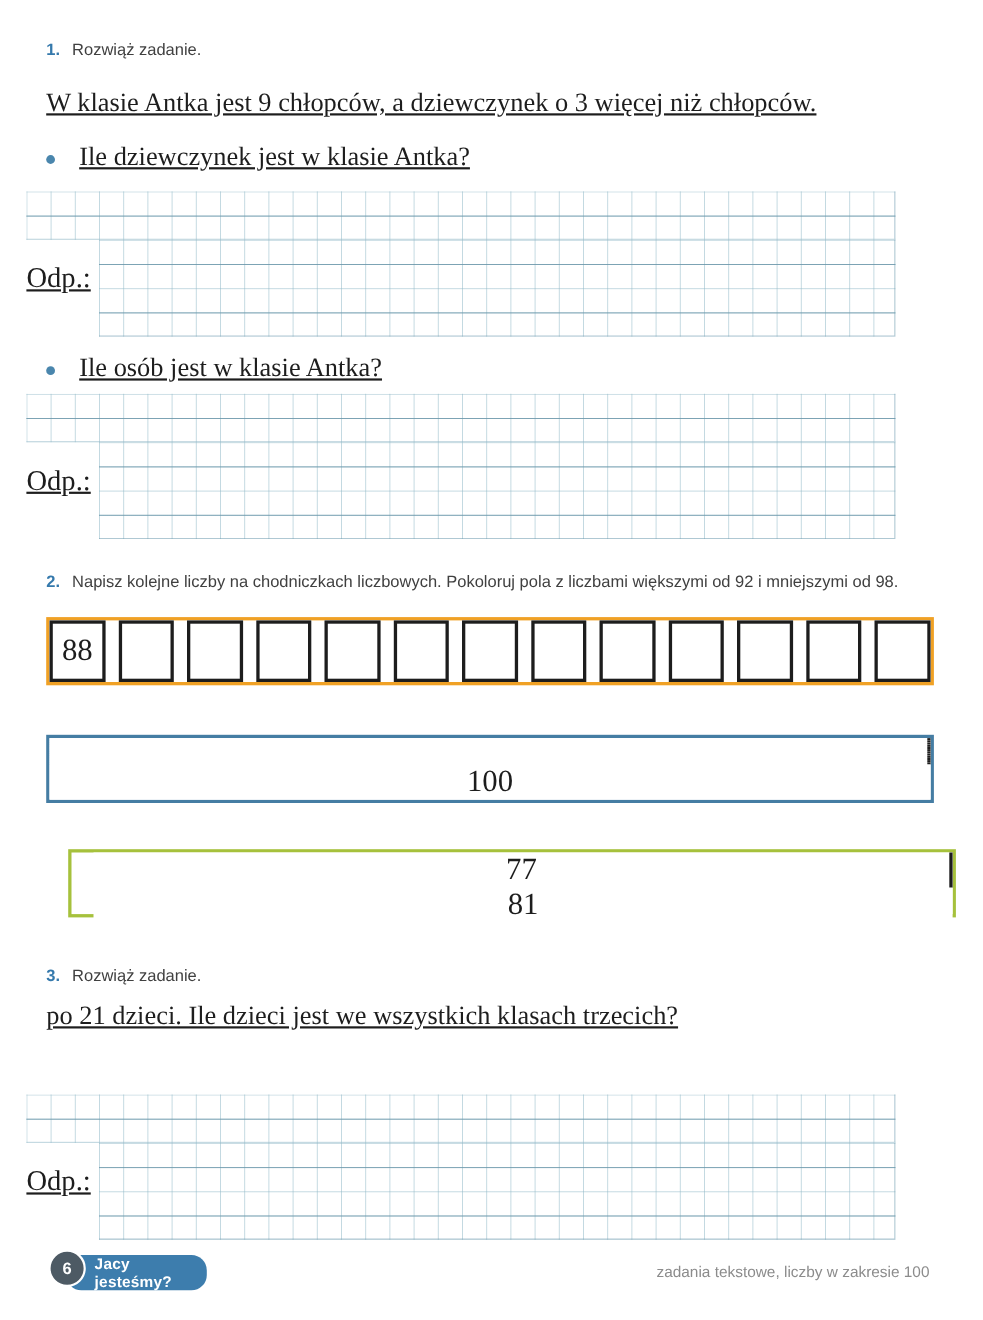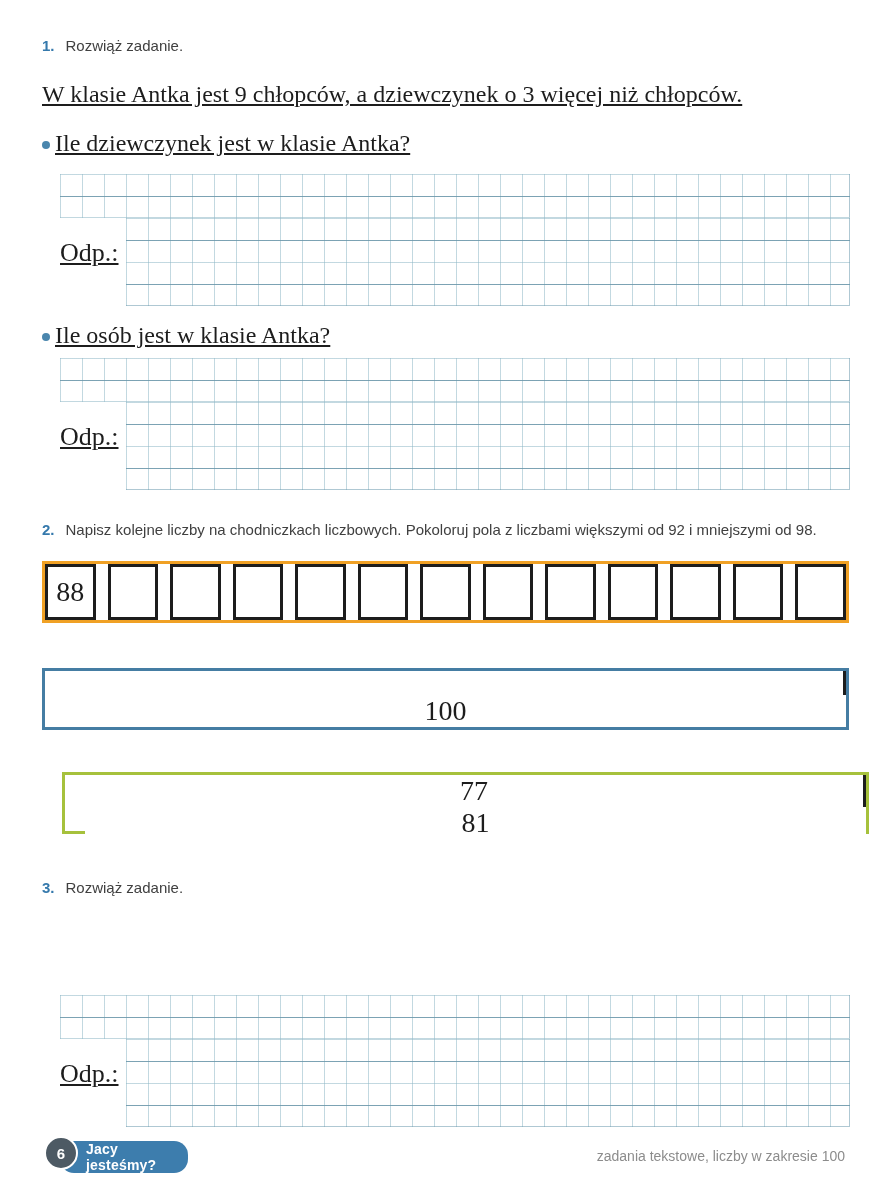--- a/index.html
+++ b/index.html
@@ -10,25 +10,25 @@
   .abs{position:absolute;}
 
   
   .task-header{left:42px;display:flex;gap:11px;font-size:15px;line-height:19px;}
   .task-num{color:#3579ac;font-weight:bold;}
   .task-instr{color:#404040;}
 
   
   .serif{font-family:"Liberation Serif","DejaVu Serif",serif;color:#1d1d1d;text-decoration:underline;}
   .problem{left:42px;font-size:24px;line-height:33px;white-space:nowrap;}
-  .question{left:42px;display:flex;align-items:center;gap:5px;font-size:24px;white-space:nowrap;text-align:right;}
+  .question{left:42px;display:flex;align-items:center;gap:22px;font-size:24px;white-space:nowrap;text-align:right;}
   .bullet{width:8px;height:8px;border-radius:50%;background:#4a86ad;flex:0 0 auto;margin-top:3px;}
 
   
-  .answer-area{left:60px;width:790px;height:108px;}
+  .answer-area{left:24px;width:790px;height:108px;}
   .graph{
     box-sizing:border-box;
     border-right:1px solid rgba(110,155,175,0.55);
     background-image:
       linear-gradient(to bottom, rgba(100,145,165,0.75) 1px, transparent 1px),
       linear-gradient(to right,  rgba(145,185,200,0.55) 1px, transparent 1px),
       linear-gradient(to bottom, rgba(145,185,200,0.55) 1px, transparent 1px);
     background-size:100% 44px, 22px 22px, 22px 22px;
     background-position:0 22px, 0 0, 0 0;
   }
@@ -148,20 +148,21 @@
   <div class="cell c-green"></div>
   <div class="cell c-green">81</div>
 </div>
 
 <div class="abs task-header" style="top:878px">
   <span class="task-num">3.</span>
   <span class="task-instr">Rozwiąż zadanie.</span>
 </div>
 
 <div class="abs serif problem" style="top:908px">
+  <div>po 21 dzieci. Ile dzieci jest we wszystkich klasach trzecich?</div>
 </div>
 
 <div class="abs answer-area" style="top:995px">
   <div class="graph grid-top"></div>
   <div class="graph grid-bottom"></div>
   <div class="odp serif">Odp.:</div>
 </div>
 
 <div class="abs footer-pill">
   <span>Jacy jesteśmy?</span>

